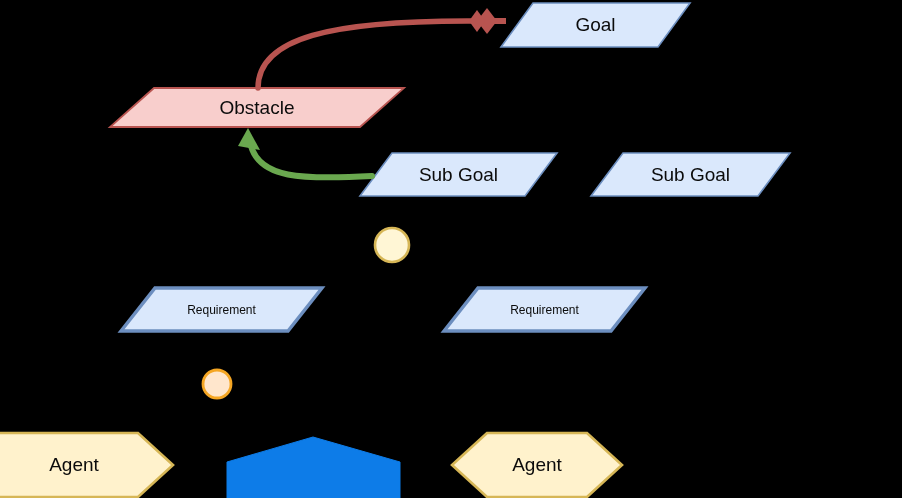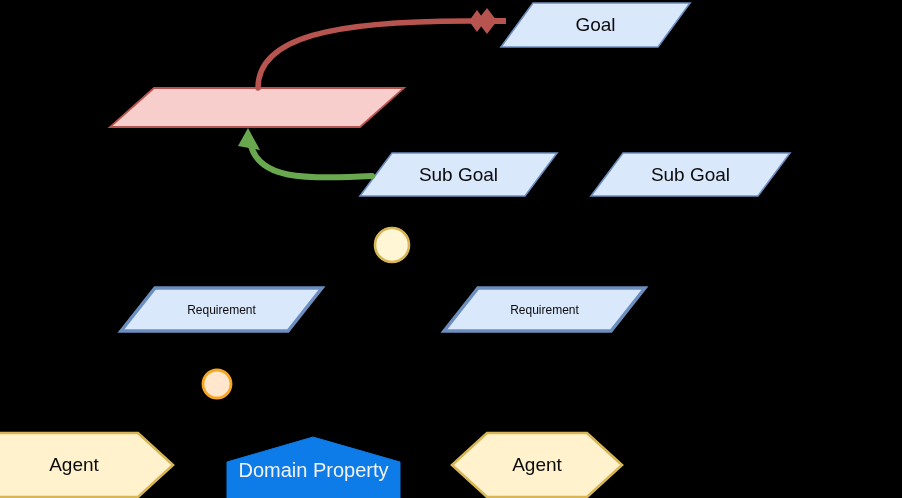--- a/index.html
+++ b/index.html
@@ -135,28 +135,28 @@
 
     <g>
       <path d="M 372 176 C 300 180 260 178 251 146" fill="none" stroke="#6aa84f" stroke-width="6" stroke-linecap="round"></path>
       <polygon points="248,128 260,150 238,146" fill="#6aa84f"></polygon>
     </g>
 
   </svg>
 
   <div class="node-label lbl-goal" style="left:501px; top:3px; width:189px; height:44px;">Goal</div>
 
+  <div class="node-label lbl-obstacle" style="left:110px; top:88px; width:294px; height:39px;">Obstacle</div>
 
   <div class="node-label lbl-subgoal" style="left:360px; top:153px; width:197px; height:43px;">Sub Goal</div>
 
   <div class="node-label lbl-subgoal" style="left:591px; top:153px; width:199px; height:43px;">Sub Goal</div>
 
   <div class="node-label lbl-requirement" style="left:121px; top:288px; width:201px; height:43px;">Requirement</div>
 
   <div class="node-label lbl-requirement" style="left:444px; top:288px; width:201px; height:43px;">Requirement</div>
 
   <div class="node-label lbl-agent" style="left:-25px; top:433px; width:198px; height:64px;">Agent</div>
 
   <div class="node-label lbl-agent" style="left:452px; top:433px; width:170px; height:64px;">Agent</div>
 
-  <div class="node-label lbl-domain" style="left:227px; top:450px; width:173px; height:40px;">Domain Property</div>
 
 </div>
 
 </body></html>

